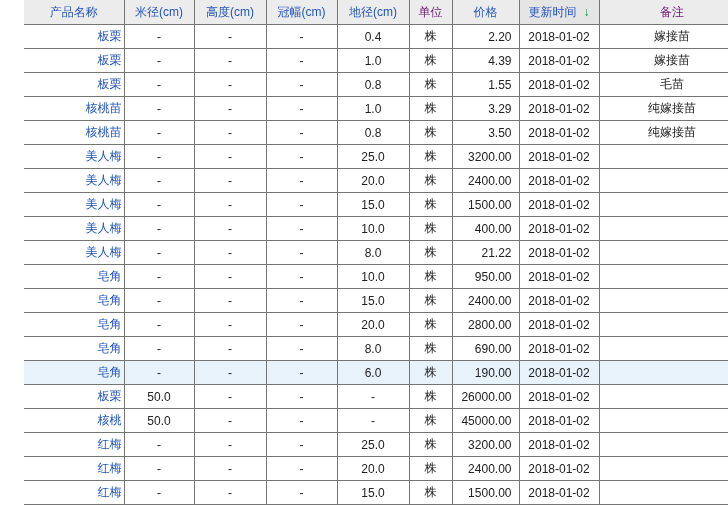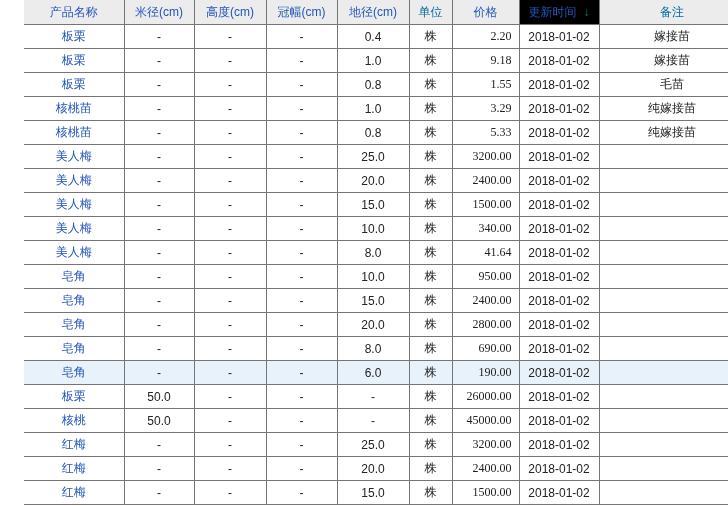--- a/index.html
+++ b/index.html
@@ -28,26 +28,26 @@
     height:23px;
     overflow:hidden;
     white-space:nowrap;
   }
   thead th{
     background:#ececec;
     font-weight:normal;
     height:24px;
     border-top:none;
   }
-  thead th.sorted{background:#000000;}
+  thead th.sorted{background:#e5e5e5;}
   th:first-child,td:first-child{border-left:none;}
   thead th.link span.hlabel{color:#2355bb;}
-  thead th.plain span.hlabel{color:#0369a1;}
-  td.link{color:#2355bb;cursor:pointer;}
-  td.price{text-align:right;padding-right:7px;font-family:Liberation Serif, serif;}
+  thead th.plain span.hlabel{color:#701a75;}
+  td.link{color:#2355bb;cursor:pointer;text-align:right;}
+  td.price{text-align:right;padding-right:7px;}
   tr.hl td{background:#e8f2fb;}
   .sort-arrow{
     color:#009432;font-weight:bold;margin-left:7px;font-size:12px;
   }
 </style>
 </head>
 <body>
 
 <table class="price-table">
   <colgroup>
@@ -86,21 +86,21 @@
         <td>2018-01-02</td>
         <td>嫁接苗</td>
       </tr>
       <tr>
         <td class="link">板栗</td>
         <td>-</td>
         <td>-</td>
         <td>-</td>
         <td>1.0</td>
         <td>株</td>
-        <td class="price">9.18</td>
+        <td class="price">4.39</td>
         <td>2018-01-02</td>
         <td>嫁接苗</td>
       </tr>
       <tr>
         <td class="link">板栗</td>
         <td>-</td>
         <td>-</td>
         <td>-</td>
         <td>0.8</td>
         <td>株</td>
@@ -119,21 +119,21 @@
         <td>2018-01-02</td>
         <td>纯嫁接苗</td>
       </tr>
       <tr>
         <td class="link">核桃苗</td>
         <td>-</td>
         <td>-</td>
         <td>-</td>
         <td>0.8</td>
         <td>株</td>
-        <td class="price">5.33</td>
+        <td class="price">3.50</td>
         <td>2018-01-02</td>
         <td>纯嫁接苗</td>
       </tr>
       <tr>
         <td class="link">美人梅</td>
         <td>-</td>
         <td>-</td>
         <td>-</td>
         <td>25.0</td>
         <td>株</td>
@@ -163,32 +163,32 @@
         <td>2018-01-02</td>
         <td></td>
       </tr>
       <tr>
         <td class="link">美人梅</td>
         <td>-</td>
         <td>-</td>
         <td>-</td>
         <td>10.0</td>
         <td>株</td>
-        <td class="price">340.00</td>
+        <td class="price">400.00</td>
         <td>2018-01-02</td>
         <td></td>
       </tr>
       <tr>
         <td class="link">美人梅</td>
         <td>-</td>
         <td>-</td>
         <td>-</td>
         <td>8.0</td>
         <td>株</td>
-        <td class="price">41.64</td>
+        <td class="price">21.22</td>
         <td>2018-01-02</td>
         <td></td>
       </tr>
       <tr>
         <td class="link">皂角</td>
         <td>-</td>
         <td>-</td>
         <td>-</td>
         <td>10.0</td>
         <td>株</td>

